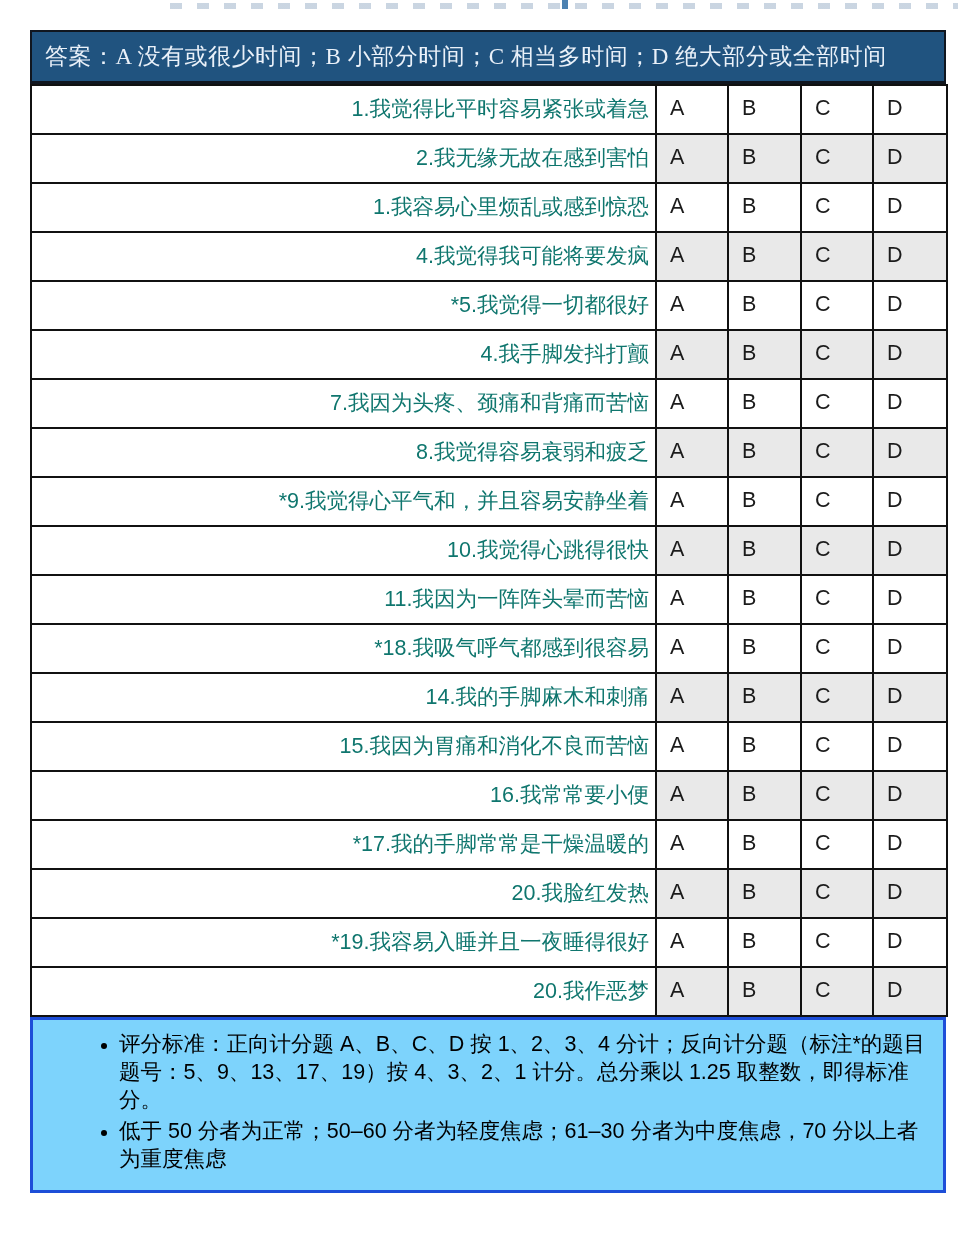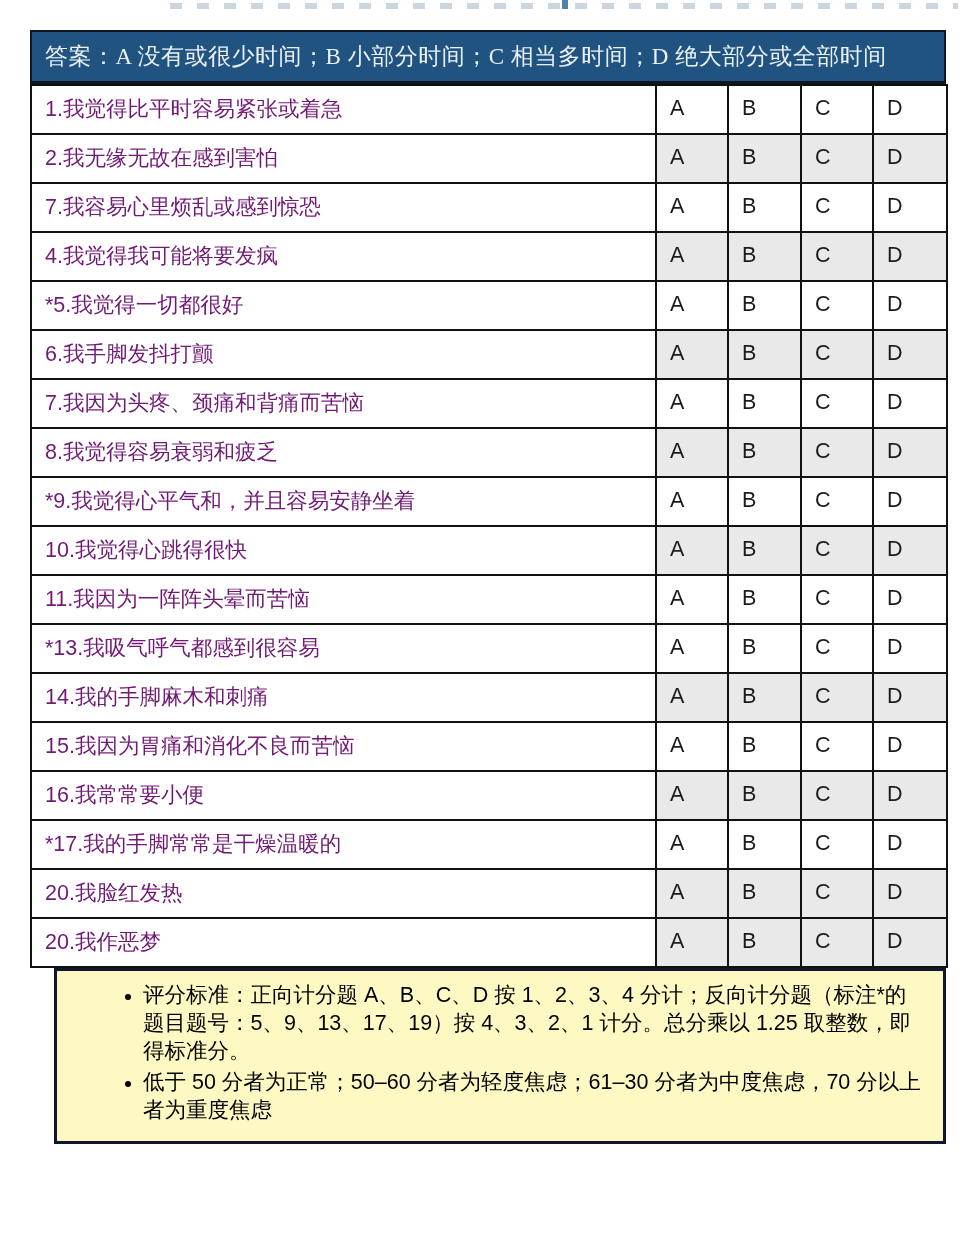--- a/index.html
+++ b/index.html
@@ -46,31 +46,30 @@
   table.q-table td {
     border: 2px solid #111111;
     height: 49px;
     vertical-align: middle;
     padding: 0 6px 2px 13px;
     font-size: 21.5px;
     white-space: nowrap;
     overflow: hidden;
     background: #ffffff;
   }
-  td.q { color: #701a75; }
+  td.q { color: #0f766e; text-align: right; }
   td.opt { color: #1b1b1b; cursor: pointer; }
   tr.row-even td.opt { background: #e9e9e9; }
 
   .footer {
-    background: #fef9c3;
-    border: 3px solid #0f172a;
+    background: #7dd3fc;
+    border: 3px solid #1d4ed8;
     margin-top: 0px;
     padding: 10px 16px 14px 0;
     color: #000000;
-    margin-left: 24px;
   }
   .footer ul { margin: 0; padding-left: 86px; }
   .footer li {
     font-size: 21.5px;
     line-height: 28px;
     margin: 0 0 3px 0;
     color: #000000;
   }
   .footer li::marker { color: #000000; font-size: 19px; }
 </style>
@@ -104,42 +103,42 @@
             <td class="opt">D</td>
           </tr>
           <tr class="row-even">
             <td class="q">2.我无缘无故在感到害怕</td>
             <td class="opt">A</td>
             <td class="opt">B</td>
             <td class="opt">C</td>
             <td class="opt">D</td>
           </tr>
           <tr class="row-odd">
-            <td class="q">7.我容易心里烦乱或感到惊恐</td>
+            <td class="q">1.我容易心里烦乱或感到惊恐</td>
             <td class="opt">A</td>
             <td class="opt">B</td>
             <td class="opt">C</td>
             <td class="opt">D</td>
           </tr>
           <tr class="row-even">
             <td class="q">4.我觉得我可能将要发疯</td>
             <td class="opt">A</td>
             <td class="opt">B</td>
             <td class="opt">C</td>
             <td class="opt">D</td>
           </tr>
           <tr class="row-odd">
             <td class="q">*5.我觉得一切都很好</td>
             <td class="opt">A</td>
             <td class="opt">B</td>
             <td class="opt">C</td>
             <td class="opt">D</td>
           </tr>
           <tr class="row-even">
-            <td class="q">6.我手脚发抖打颤</td>
+            <td class="q">4.我手脚发抖打颤</td>
             <td class="opt">A</td>
             <td class="opt">B</td>
             <td class="opt">C</td>
             <td class="opt">D</td>
           </tr>
           <tr class="row-odd">
             <td class="q">7.我因为头疼、颈痛和背痛而苦恼</td>
             <td class="opt">A</td>
             <td class="opt">B</td>
             <td class="opt">C</td>
@@ -167,21 +166,21 @@
             <td class="opt">D</td>
           </tr>
           <tr class="row-odd">
             <td class="q">11.我因为一阵阵头晕而苦恼</td>
             <td class="opt">A</td>
             <td class="opt">B</td>
             <td class="opt">C</td>
             <td class="opt">D</td>
           </tr>
           <tr class="row-odd">
-            <td class="q">*13.我吸气呼气都感到很容易</td>
+            <td class="q">*18.我吸气呼气都感到很容易</td>
             <td class="opt">A</td>
             <td class="opt">B</td>
             <td class="opt">C</td>
             <td class="opt">D</td>
           </tr>
           <tr class="row-even">
             <td class="q">14.我的手脚麻木和刺痛</td>
             <td class="opt">A</td>
             <td class="opt">B</td>
             <td class="opt">C</td>
@@ -203,20 +202,27 @@
           </tr>
           <tr class="row-odd">
             <td class="q">*17.我的手脚常常是干燥温暖的</td>
             <td class="opt">A</td>
             <td class="opt">B</td>
             <td class="opt">C</td>
             <td class="opt">D</td>
           </tr>
           <tr class="row-even">
             <td class="q">20.我脸红发热</td>
+            <td class="opt">A</td>
+            <td class="opt">B</td>
+            <td class="opt">C</td>
+            <td class="opt">D</td>
+          </tr>
+          <tr class="row-odd">
+            <td class="q">*19.我容易入睡并且一夜睡得很好</td>
             <td class="opt">A</td>
             <td class="opt">B</td>
             <td class="opt">C</td>
             <td class="opt">D</td>
           </tr>
           <tr class="row-even">
             <td class="q">20.我作恶梦</td>
             <td class="opt">A</td>
             <td class="opt">B</td>
             <td class="opt">C</td>

